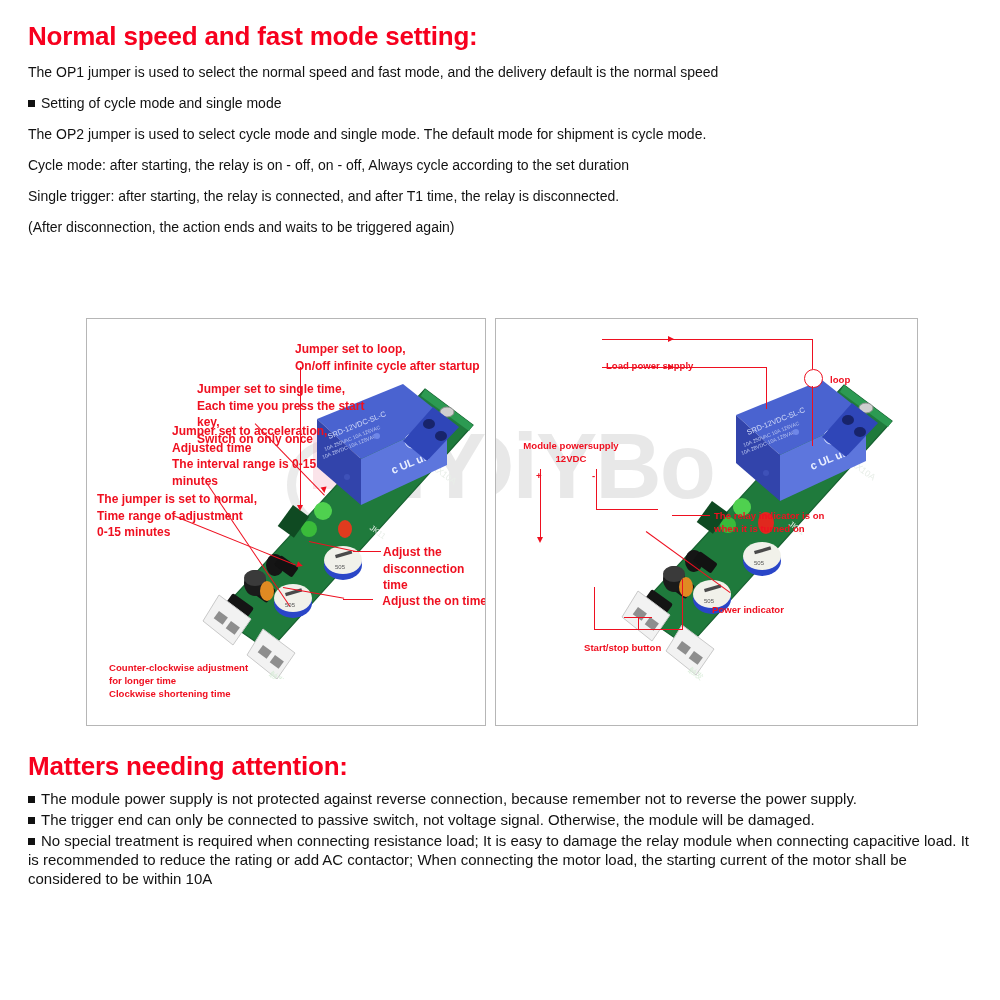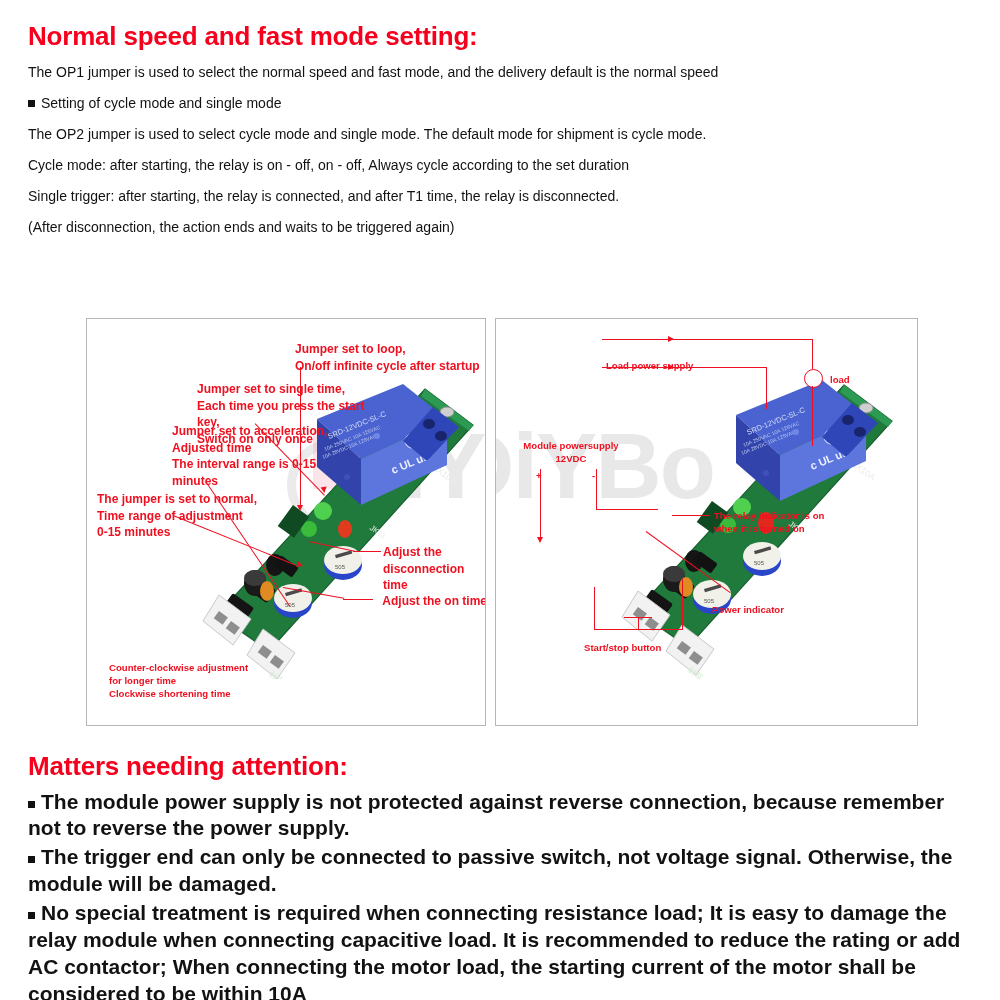--- a/index.html
+++ b/index.html
@@ -162,25 +162,24 @@
 
   
   #bottom-text {
     position: absolute;
     left: 28px;
     top: 752px;
     width: 950px;
   }
   #bottom-text .section-heading { margin-bottom: 8px; }
   #bottom-text .body-line {
-    font-size: 21px;
+    font-size: 15px;
     line-height: 1.28;
     margin-bottom: 2px;
     white-space: normal;
-    font-weight: bold;
   }
   .note-item { margin-bottom: 3px; }
 </style>
 </head>
 <body>
 
 <div class="page">
 
   <div id="top-text">
     <div class="section-heading">Normal speed and fast mode setting:</div>
@@ -399,21 +398,21 @@
 
       <div class="anno big" style="left:110px; top:40px;">Load power supply</div>
       <div class="ln h" style="left:106px; top:20px; width:210px;"></div>
       <div class="arrowhead arrow-right" style="left:172px; top:17px;"></div>
       <div class="ln h" style="left:106px; top:48px; width:164px;"></div>
       <div class="arrowhead arrow-right" style="left:172px; top:45px;"></div>
 
       <div class="ln v" style="left:316px; top:20px; height:30px;"></div>
       <div class="circle-load" style="left:308px; top:50px;"></div>
       <div class="ln v" style="left:316px; top:67px; height:60px;"></div>
-      <div class="anno big" style="left:334px; top:54px;">load</div>
+      <div class="anno big" style="left:334px; top:54px;">loop</div>
 
       <div class="ln v" style="left:270px; top:48px; height:42px;"></div>
 
       <div class="anno big" style="left:10px; top:120px; width:130px; text-align:center;">Module powersupply
 12VDC</div>
       <div class="anno big" style="left:40px; top:150px;">+</div>
       <div class="anno big" style="left:96px; top:150px;">-</div>
       <div class="ln v" style="left:44px; top:150px; height:70px;"></div>
       <div class="ln v" style="left:100px; top:150px; height:40px;"></div>
       <div class="arrowhead arrow-down" style="left:41px; top:218px;"></div>

